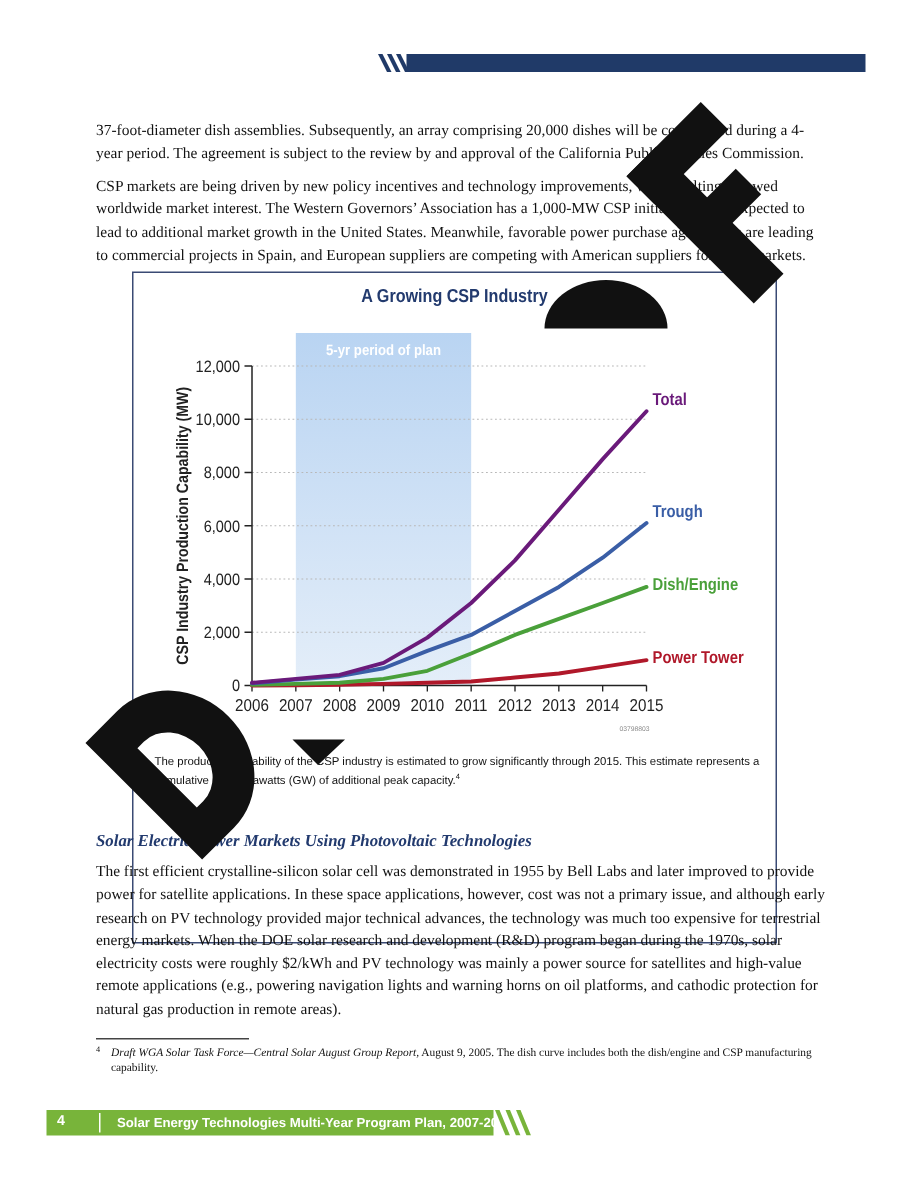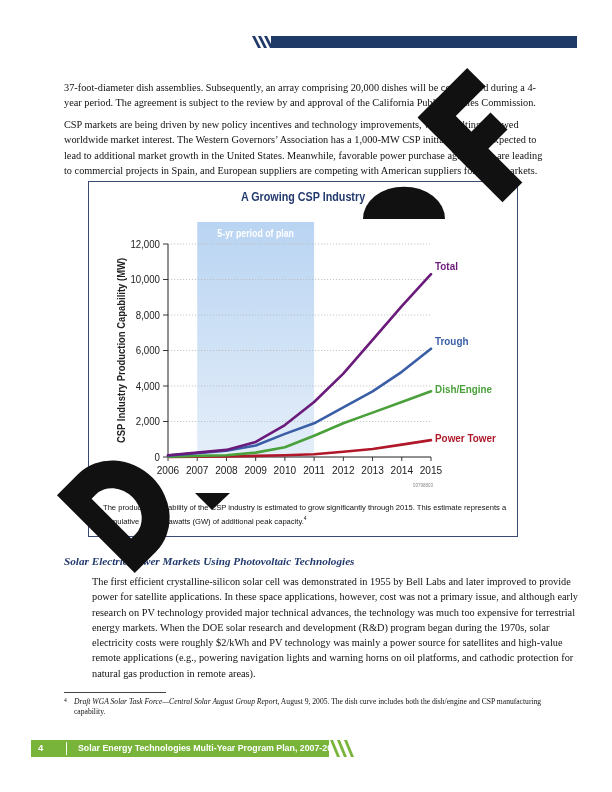--- a/index.html
+++ b/index.html
@@ -9,29 +9,29 @@
   
   .hdr-bar { left: 271px; top: 36px; width: 306px; height: 12px; background: #203a68; }
   .hdr-stripes { left: 252px; top: 36px; width: 24px; height: 12px; }
 
   
   .para { left: 64px; width: 488px; font-size: 10.3px; line-height: 15.3px; text-align: left; }
   .p1 { top: 80px; }
   .p2 { top: 117px; }
 
   
-  .figure-box { left: 88px; top: 181px; width: 430px; height: 356px; border: 1px solid #3a4a74; box-sizing: border-box; }
+  .figure-box { left: 88px; top: 181px; width: 430px; height: 448px; border: 1px solid #3a4a74; box-sizing: border-box; }
   .fig-title { left: 0; top: 8px; width: 100%; text-align: center; font-family: "Liberation Sans", sans-serif; font-weight: bold; font-size: 12.5px; color: #223a6e; transform: scaleX(0.86); }
   .caption { left: 14px; top: 320px; width: 406px; font-family: "Liberation Sans", sans-serif; font-size: 7.6px; line-height: 11px; color: #111; transform-origin: left top; }
   .caption sup { font-size: 5px; }
   .chart-svg { left: 0; top: 0; }
 
   
   .sec-head { left: 64px; top: 555px; font-size: 11.2px; font-weight: bold; font-style: italic; color: #223a6e; }
-  .p3 { top: 574px; margin-left: 28px; }
+  .p3 { top: 574px; }
 
   
   .fn-rule { left: 64px; top: 692px; width: 102px; height: 1px; background: #444; }
   .footnote { left: 64px; top: 697px; width: 480px; font-size: 7.6px; line-height: 10px; padding-left: 10px; box-sizing: border-box; }
   .footnote .fn-num { position: absolute; left: 0; top: -2px; font-size: 5.5px; }
   .footnote i { font-style: italic; }
 
   
   .ftr-bar { left: 31px; top: 740px; width: 298px; height: 17px; background: #78b43a; }
   .ftr-page { left: 38px; top: 742px; font-family: "Liberation Sans", sans-serif; font-weight: bold; font-size: 9.5px; color: #fff; }

